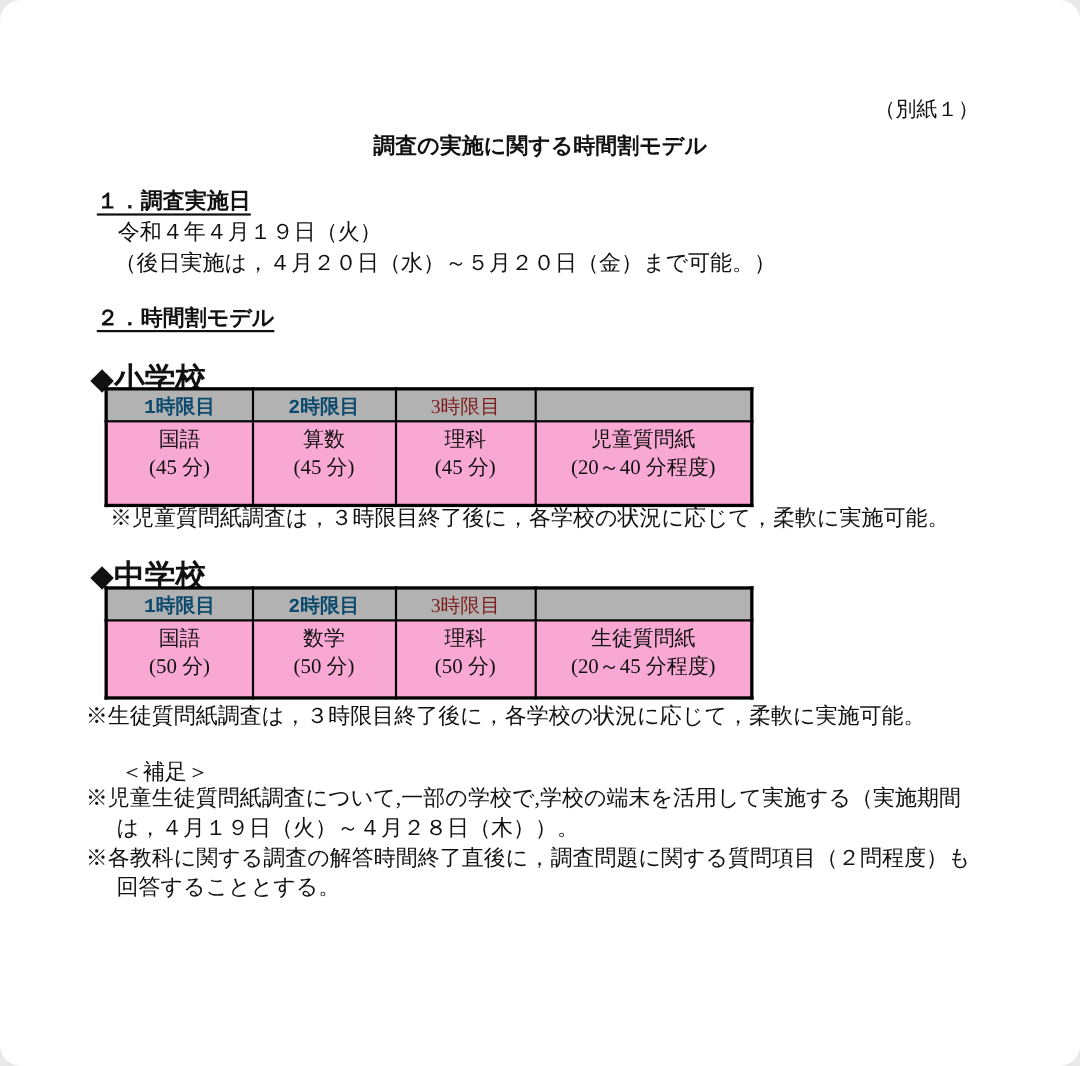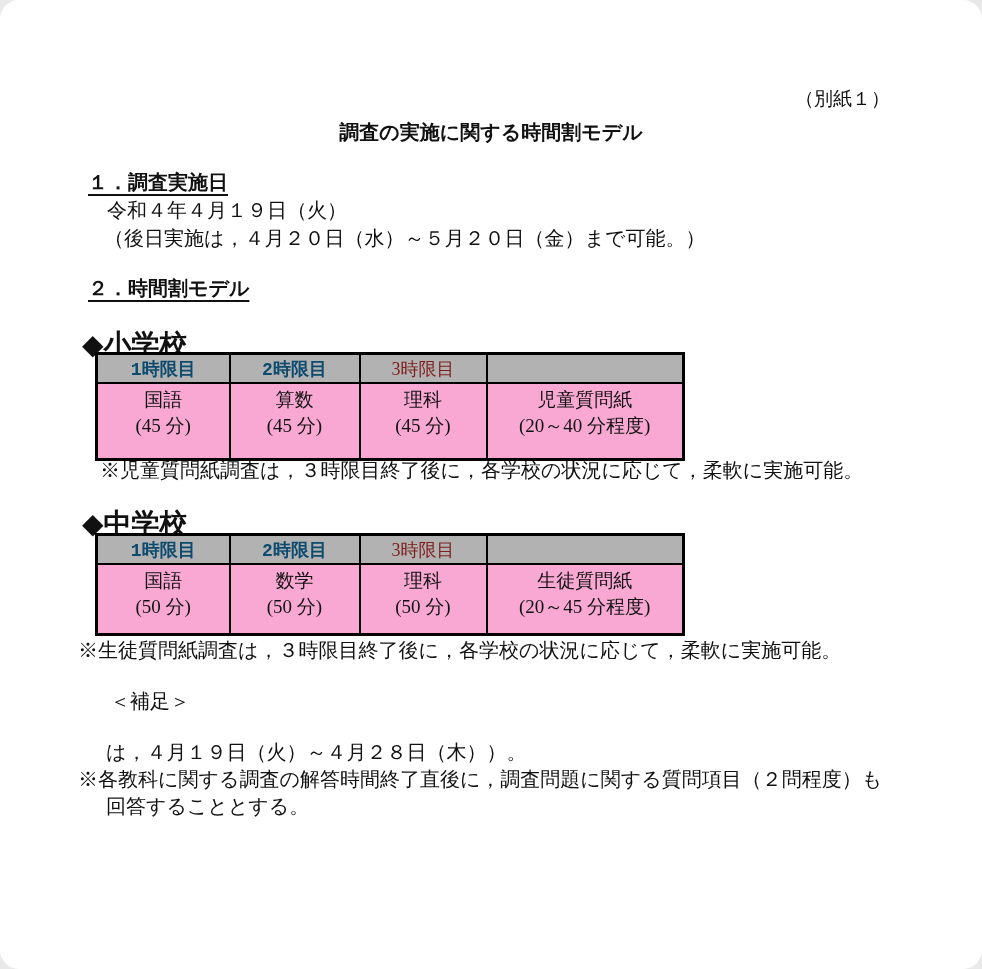--- a/index.html
+++ b/index.html
@@ -149,17 +149,18 @@
         <td>
           <div>生徒質問紙</div>
           <div>(20～45 分程度)</div>
         </td>
       </tr>
     </tbody>
   </table>
   <div class="note jr-note">※生徒質問紙調査は，３時限目終了後に，各学校の状況に応じて，柔軟に実施可能。</div>
 
   <div class="supp-heading">＜補足＞</div>
+  <div class="note n1l1">※児童生徒質問紙調査について,一部の学校で,学校の端末を活用して実施する（実施期間</div>
   <div class="note n1l2">は，４月１９日（火）～４月２８日（木））。</div>
   <div class="note n2l1">※各教科に関する調査の解答時間終了直後に，調査問題に関する質問項目（２問程度）も</div>
   <div class="note n2l2">回答することとする。</div>
 
 </div>
 
 </body></html>

